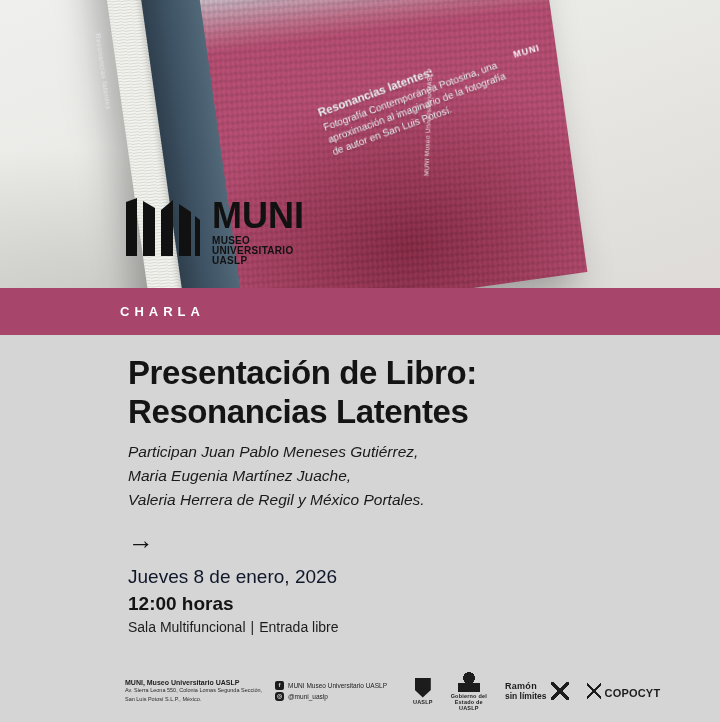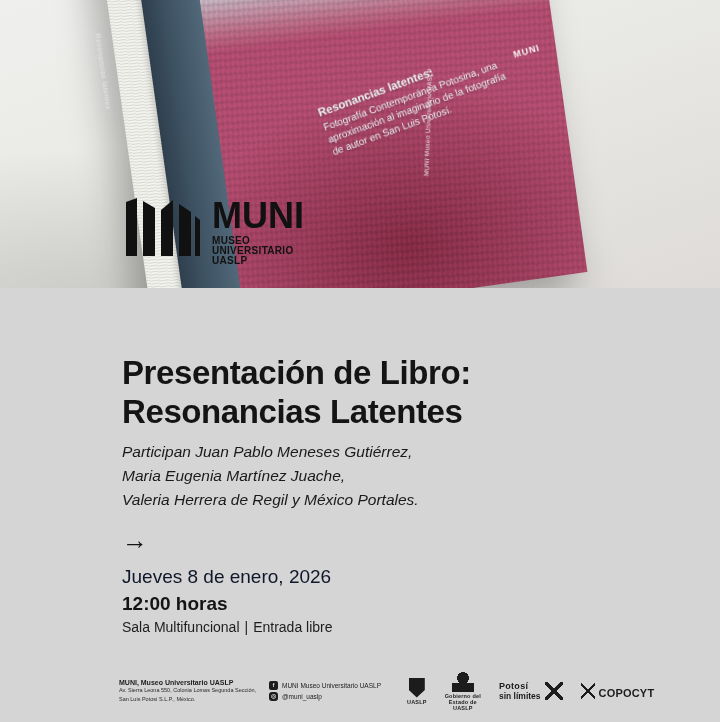--- a/index.html
+++ b/index.html
@@ -132,21 +132,21 @@
     background: #a7456a;
     display: flex; align-items: center;
   }
   .band-label {
     margin-left: 120px;
     color: #fff; font-size: 13px; font-weight: bold; letter-spacing: 5px;
   }
 
   
   .main {
-    position: absolute; top: 335px; left: 4px; width: 648px; height: 387px;
+    position: absolute; top: 335px; left: 10px; width: 648px; height: 387px;
     background: #d5d5d5;
   }
   .title {
     position: absolute; left: 118px; top: 19px;
     font-size: 33px; font-weight: bold; color: #141414;
     line-height: 1.17; letter-spacing: -0.4px;
   }
   .participants {
     position: absolute; left: 118px; top: 105px;
     font-size: 15.5px; font-style: italic; color: #1a1a1a;
@@ -262,20 +262,23 @@
       </svg>
       <div class="logo-text">
         <div class="logo-muni">MUNI</div>
         <div class="logo-l2">MUSEO</div>
         <div class="logo-l3">UNIVERSITARIO</div>
         <div class="logo-l4">UASLP</div>
       </div>
     </div>
   </div>
 
+  <div class="band">
+    <div class="band-label">CHARLA</div>
+  </div>
 
   <div class="main">
     <div class="title">
       <div>Presentación de Libro:</div>
       <div>Resonancias Latentes</div>
     </div>
 
     <div class="participants">
       <div>Participan Juan Pablo Meneses Gutiérrez,</div>
       <div>Maria Eugenia Martínez Juache,</div>
@@ -316,21 +319,21 @@
 
         <div class="f-logo">
           <div class="gob-mark"></div>
           <div class="nm">Gobierno del</div>
           <div class="nm">Estado de</div>
           <div class="nm">UASLP</div>
         </div>
 
         <div class="sl-wrap">
           <div class="sin-limites">
-            <div class="a">Potosí</div>
+            <div class="a">Ramón</div>
             <div class="b">sin límites</div>
           </div>
           <div class="sl-x"></div>
         </div>
 
         <div class="copocyt">
           <div class="cop-mark"></div>
           <div class="cop-txt">COPOCYT</div>
         </div>
       </div>

